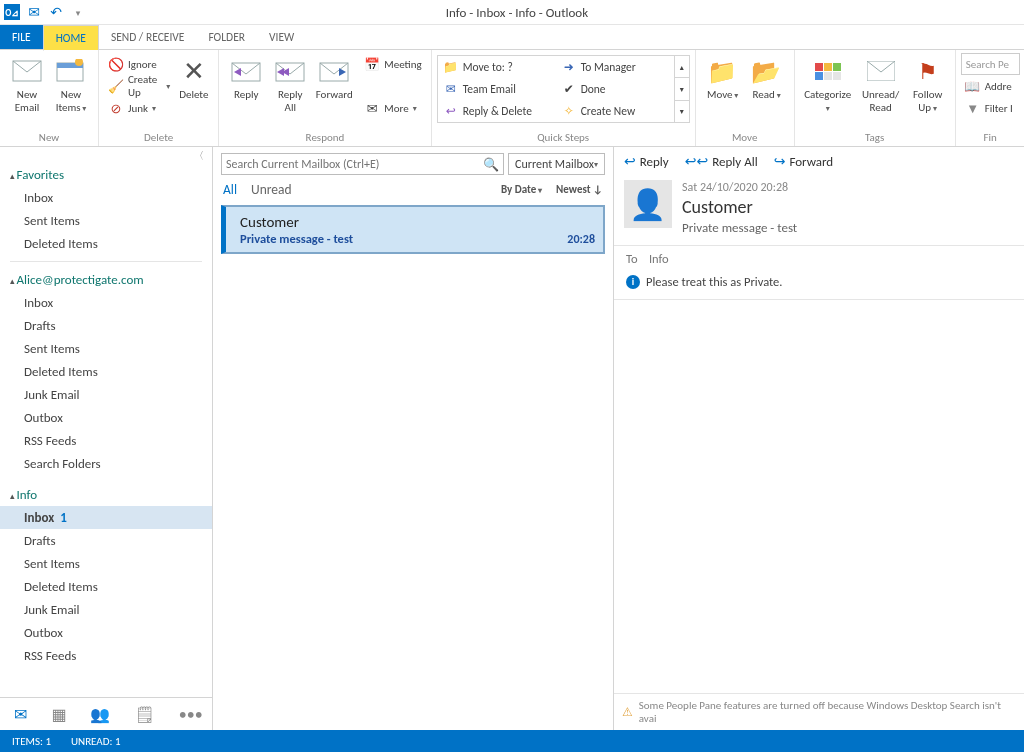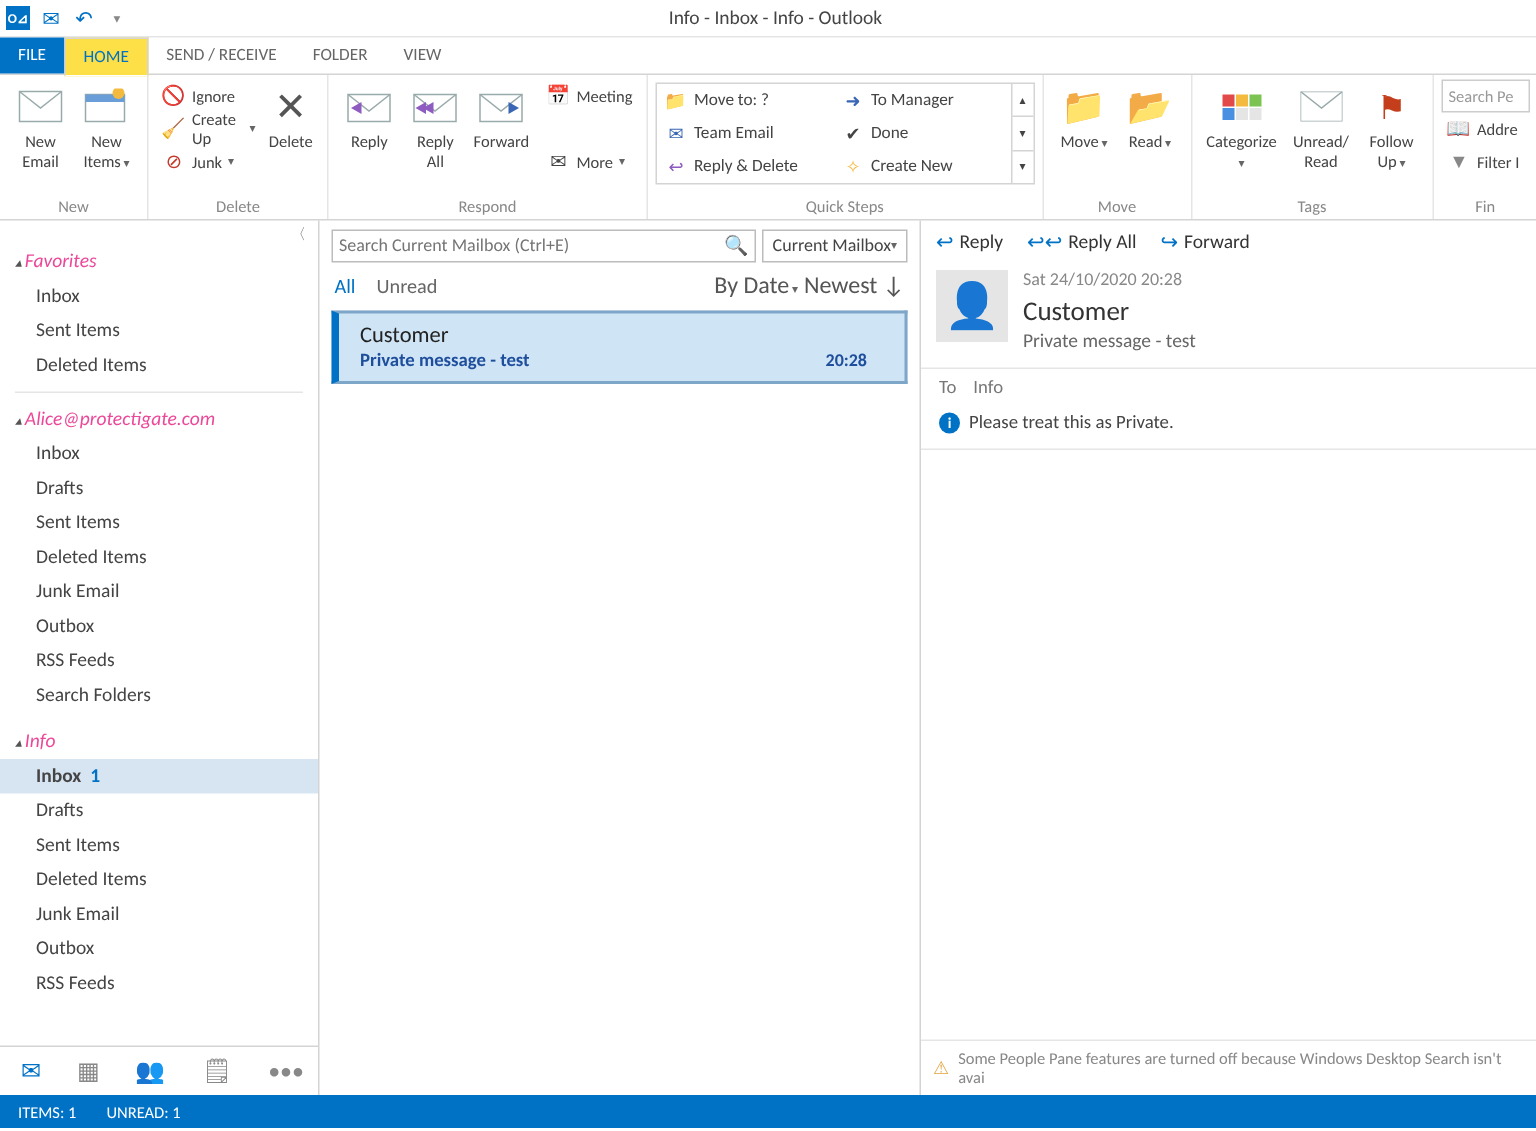--- a/index.html
+++ b/index.html
@@ -29,44 +29,44 @@
 .quicksteps .itm { display: flex; align-items: center; gap: 5px; font-size: 11.5px; padding: 3px 6px; height: 22px; cursor: pointer; }
 .quicksteps .itm .ic { width: 14px; height: 14px; display: flex; align-items: center; justify-content: center; font-size: 12px; }
 .quicksteps .spin { width: 15px; display: flex; flex-direction: column; border-left: 1px solid #d4d4d4; }
 .quicksteps .spin div { flex: 1; display: flex; align-items: center; justify-content: center; font-size: 8px; cursor: pointer; border-bottom: 1px solid #d4d4d4; }
 .cat-ic { display: grid; grid-template-columns: repeat(3, 8px); grid-template-rows: repeat(2, 8px); gap: 1px; }
 .cat-ic div:nth-child(1){background:#e24a4a}.cat-ic div:nth-child(2){background:#f4b93f}.cat-ic div:nth-child(3){background:#7cc452}.cat-ic div:nth-child(4){background:#4a90e2}.cat-ic div:nth-child(5){background:#e5e5e5}.cat-ic div:nth-child(6){background:#e5e5e5}
 .flag-ic { color: #c43e1c; font-size: 18px; }
 .main { display: flex; height: 583px; }
 .nav { width: 213px; border-right: 1px solid #d4d4d4; display: flex; flex-direction: column; font-size: 13px; color: #444; overflow: hidden; }
 .nav .collapse { text-align: right; padding: 2px 8px 0 0; color: #777; font-size: 10px; cursor: pointer; }
-.nav .sec-h { padding: 4px 6px 4px 10px; font-size: 13px; color: #ec4899; cursor: pointer; font-style: italic; }
+.nav .sec-h { padding: 4px 6px 4px 10px; font-size: 13px; color: #0f766e; cursor: pointer; }
 .nav .sec-h::before { content: "▴ "; font-size: 9px; color: #555; }
 .nav .itm { padding: 4px 6px 4px 24px; cursor: pointer; }
 .nav .itm.sel { background: #d7e5f2; font-weight: 600; }
 .nav .itm .cnt { color: #0072c6; margin-left: 6px; }
 .nav hr { border: none; border-top: 1px solid #e5e5e5; margin: 6px 10px; }
 .navbar { height: 33px; border-top: 1px solid #d4d4d4; display: flex; align-items: center; gap: 24px; padding-left: 14px; color: #888; margin-top: auto; }
 .navbar .nic { font-size: 16px; cursor: pointer; }
 .list { width: 401px; border-right: 1px solid #d4d4d4; display: flex; flex-direction: column; }
 .search { margin: 6px 8px 4px 8px; display: flex; gap: 4px; justify-content: flex-end; }
 .search .box { flex: 1; border: 1px solid #bcbcbc; height: 22px; display: flex; align-items: center; padding: 0 4px; }
 .search .box input { flex: 1; border: none; outline: none; font-size: 12px; color: #666; }
 .search .box .mag { color: #0072c6; font-size: 13px; cursor: pointer; }
 .search .scope { border: 1px solid #bcbcbc; height: 22px; font-size: 12px; padding: 0 6px; display: flex; align-items: center; cursor: pointer; }
 .filters { display: flex; align-items: center; padding: 2px 10px 4px 10px; font-size: 13.5px; }
 .filters .all { color: #0072c6; margin-right: 14px; cursor: pointer; }
 .filters .unr { color: #666; cursor: pointer; }
-.filters .srt { margin-left: auto; display: flex; gap: 4px; font-size: 16px; color: #555; }
+.filters .srt { margin-left: auto; display: flex; gap: 14px; font-size: 11px; color: #555; font-weight: bold; }
 .ghdr { font-size: 12px; font-weight: 600; padding: 3px 12px; cursor: pointer; }
 .ghdr::before { content: "▴ "; font-size: 9px; }
 .msg { margin: 3px 8px; border: 2px solid #7ea6c9; border-left: 5px solid #0072c6; background: #cfe4f5; padding: 6px 10px 6px 14px; cursor: pointer; position: relative; }
 .msg .from { font-size: 15px; color: #222; }
 .msg .subj { font-size: 12.5px; color: #1e4e9c; font-weight: 600; }
-.msg .time { position: absolute; right: 25px; bottom: 6px; color: #1e4e9c; font-size: 12px; font-weight: 600; }
+.msg .time { position: absolute; right: 8px; bottom: 6px; color: #1e4e9c; font-size: 12px; font-weight: 600; }
 .read { flex: 1; display: flex; flex-direction: column; overflow: hidden; }
 .read .acts { display: flex; gap: 16px; padding: 6px 10px; font-size: 13px; }
 .read .acts .ab { display: flex; align-items: center; gap: 4px; cursor: pointer; color: #333; }
 .read .acts .ab .ic { color: #0072c6; font-size: 14px; }
 .read .hdr { display: flex; padding: 4px 10px 10px 10px; gap: 10px; border-bottom: 1px solid #e5e5e5; }
 .read .ava { width: 48px; height: 48px; background: #e5e5e5; display: flex; align-items: center; justify-content: center; color: #bbb; font-size: 30px; }
 .read .meta { flex: 1; display: flex; flex-direction: column; gap: 2px; }
 .read .meta .dt { font-size: 12px; color: #888; }
 .read .meta .fr { font-size: 18px; color: #333; }
 .read .meta .sb { font-size: 13px; color: #666; }

